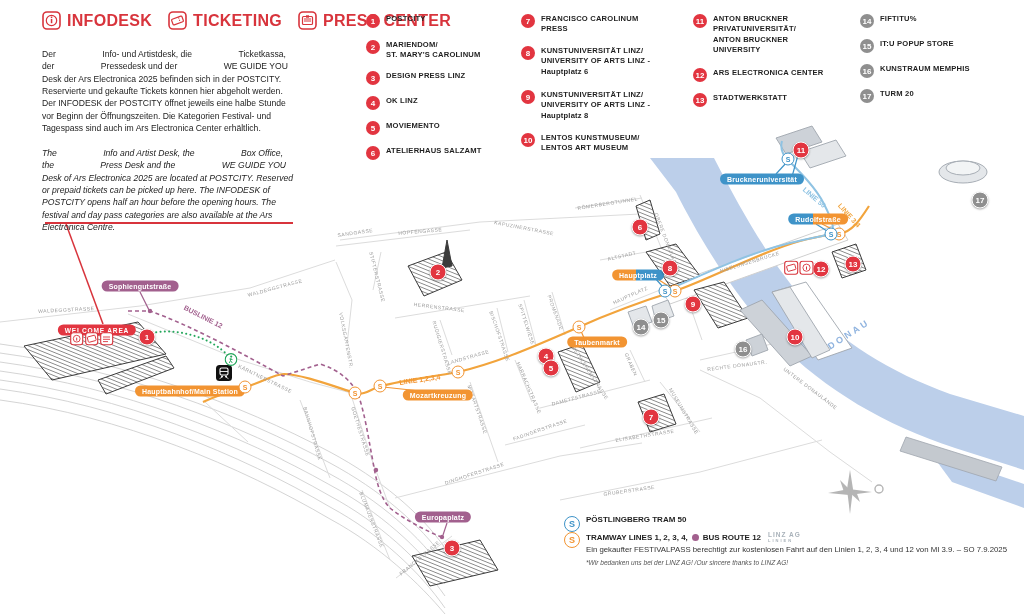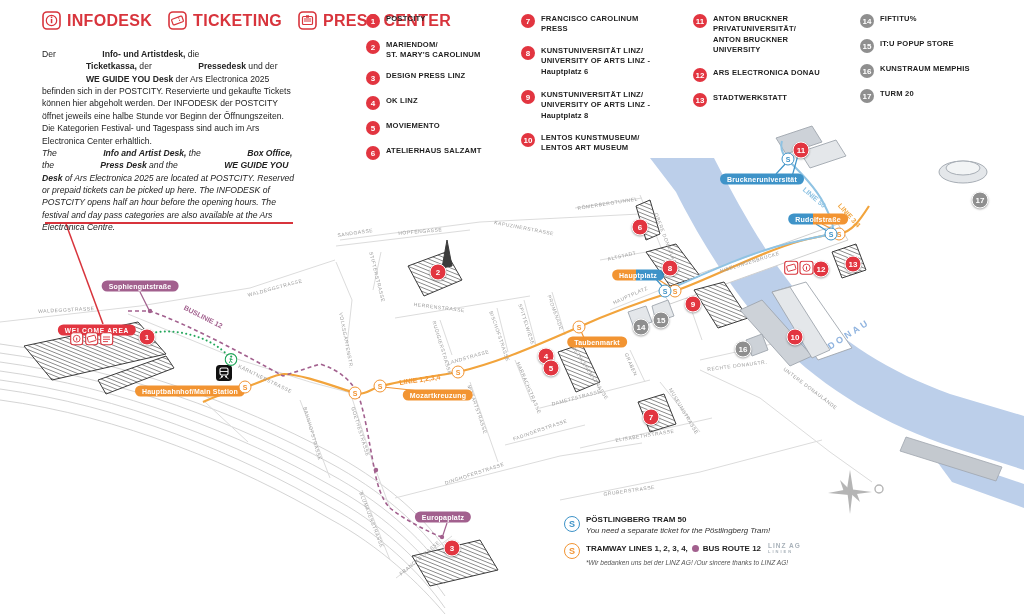--- a/index.html
+++ b/index.html
@@ -10,21 +10,21 @@
 
   
   .topbar{position:absolute;left:42px;top:11px;display:flex;gap:16px;align-items:center;}
   .hdr-item{display:flex;gap:6px;align-items:center;}
   .hdr-item .lbl{color:#D8343C;font-weight:bold;font-size:16px;letter-spacing:.3px;}
 
   
   .intro{position:absolute;left:42px;width:253px;font-size:8.6px;line-height:1.45;color:#232323;}
   .intro.de{top:39px;}
   .intro.en{top:138px;font-style:italic;}
-  .intro b{font-weight:bold;padding-left:44px;}
+  .intro b{font-weight:normal;padding-left:44px;}
   .redrule{position:absolute;left:45px;top:222px;width:248px;height:2px;background:#D8343C;}
 
   
   .lg-item{position:absolute;display:flex;gap:6px;align-items:flex-start;}
   .lg-num{flex:0 0 auto;width:14px;height:14px;border-radius:50%;background:#E23540;color:#fff;
           font-size:8px;font-weight:bold;display:flex;align-items:center;justify-content:center;margin-top:0px;}
   .lg-item.gray .lg-num{background:#8F8F8F;}
   .lg-text{font-size:7.6px;font-weight:bold;line-height:1.35;color:#1f1f1f;letter-spacing:.2px;white-space:pre-line;}
 
   
@@ -286,21 +286,21 @@
       </div>
       <div class="lg-item" style="left: 693px; top: 14px;">
         <span class="lg-num">11</span>
         <span class="lg-text">ANTON BRUCKNER
 PRIVATUNIVERSITÄT/
 ANTON BRUCKNER
 UNIVERSITY</span>
       </div>
       <div class="lg-item" style="left: 693px; top: 68px;">
         <span class="lg-num">12</span>
-        <span class="lg-text">ARS ELECTRONICA DONAU</span>
+        <span class="lg-text">ARS ELECTRONICA CENTER</span>
       </div>
       <div class="lg-item" style="left: 693px; top: 93px;">
         <span class="lg-num">13</span>
         <span class="lg-text">STADTWERKSTATT</span>
       </div>
       <div class="lg-item gray" style="left: 860px; top: 14px;">
         <span class="lg-num">14</span>
         <span class="lg-text">FIFTITU%</span>
       </div>
       <div class="lg-item gray" style="left: 860px; top: 39px;">
@@ -437,30 +437,30 @@
       <circle cx="6.5" cy="6.5" r="5.8" fill="#fff" stroke="#23A65B" stroke-width="1.2"></circle>
       <circle cx="6.7" cy="3.6" r="1.1" fill="#23A65B"></circle>
       <path d="M 6.5,5 L 6,7.5 L 4.8,10 M 6,7.5 L 7.8,10 M 5,6 L 8,6.6" stroke="#23A65B" stroke-width="0.9" fill="none"></path>
     </svg>
   </div>
 
   <div class="foot">
     <div class="foot-row">
       <span class="foot-s blue">S</span>
       <div class="foot-title">PÖSTLINGBERG TRAM 50</div>
-      <div class="foot-en">You need a separate ticket for the Pöstlingberg Tram!</div>
     </div>
     <div class="foot-row">
       <span class="foot-s orange">S</span>
       <div class="foot-title">
         <span>TRAMWAY LINES 1, 2, 3, 4,</span>
         <span class="busdot"></span>
         <span>BUS ROUTE 12</span>
         <span class="linzag">
           <span class="l1">LINZ AG</span>
           <span class="l2">LINIEN</span>
         </span>
       </div>
+      <div class="foot-de">Ein gekaufter FESTIVALPASS berechtigt zur kostenlosen Fahrt auf den Linien 1, 2, 3, 4 und 12 von MI 3.9. – SO 7.9.2025</div>
       <div class="foot-note">*Wir bedanken uns bei der LINZ AG! /Our sincere thanks to LINZ AG!</div>
     </div>
   </div>
 
 </div>
 
 </body></html>

